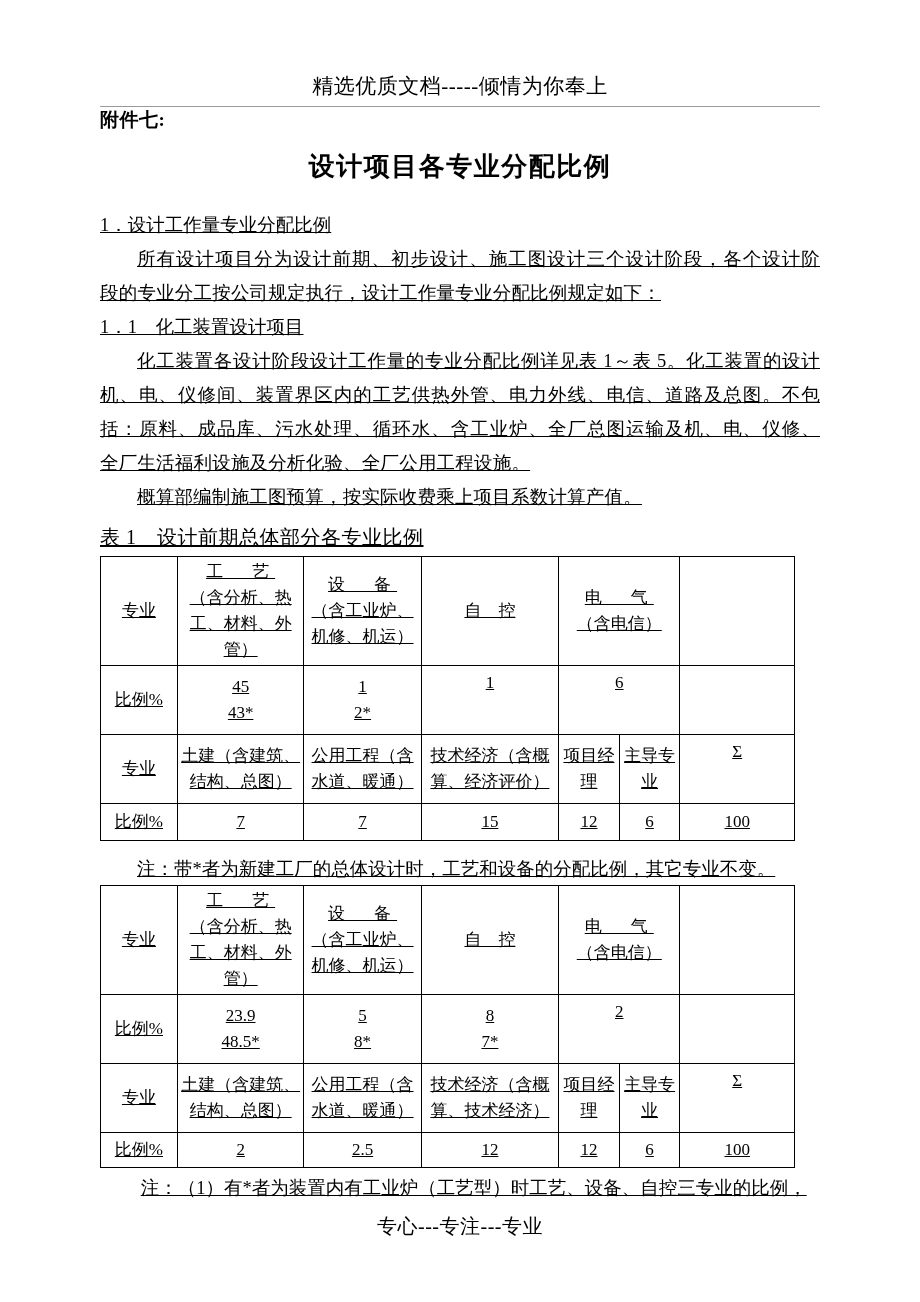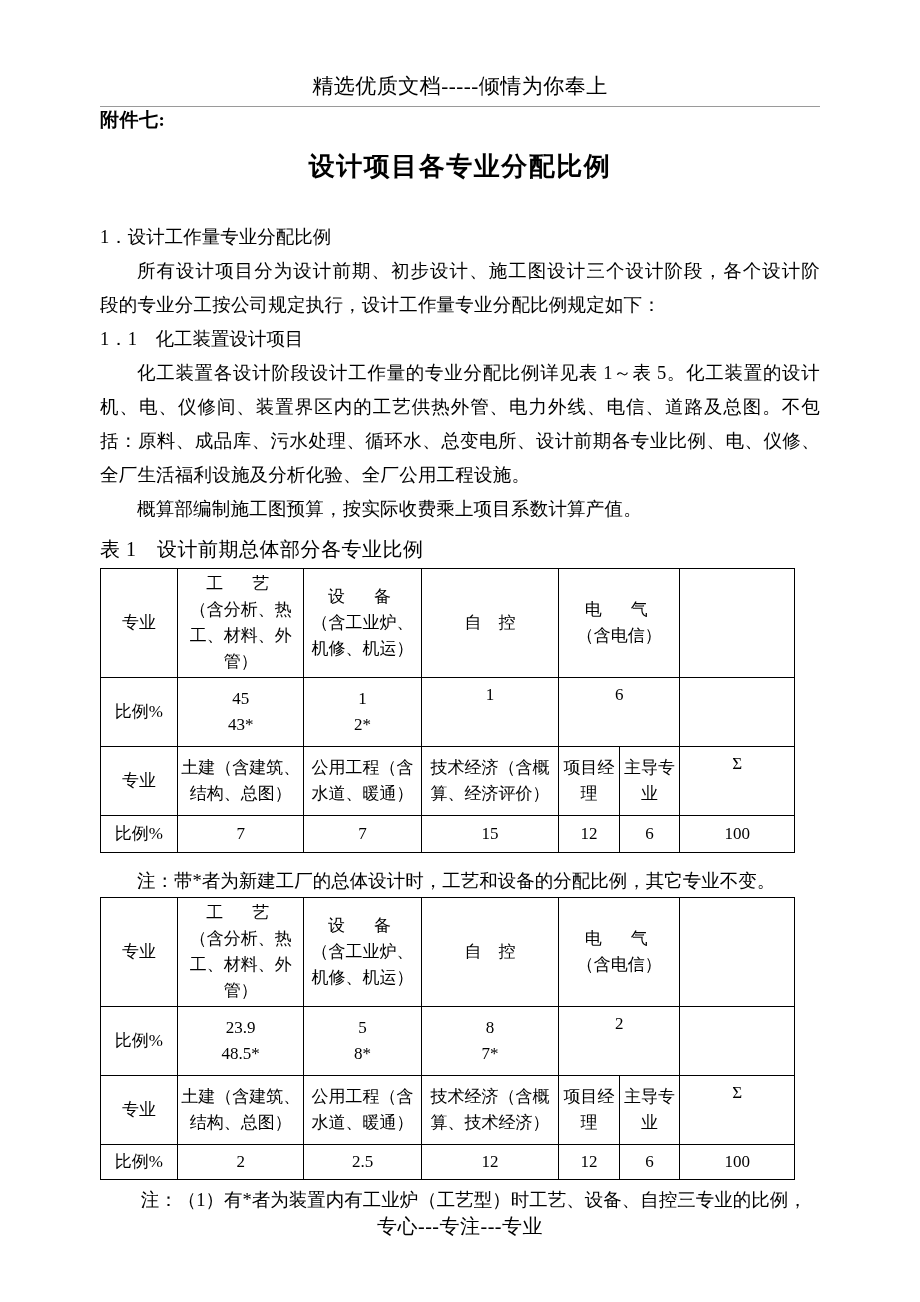--- a/index.html
+++ b/index.html
@@ -45,21 +45,22 @@
   .doc-title {
     margin-top: 16px;
     text-align: center;
     font-size: 26px;
     font-weight: bold;
     letter-spacing: 1.5px;
   }
 
   
   .body-block {
-    margin-top: 36px;
+    margin-top: 24px;
+    text-decoration: underline;
   }
   p.line {
     margin: 0;
     font-size: 18.5px;
     line-height: 34px;
     letter-spacing: 0.2px;
     white-space: pre-wrap;
   }
   p.indent2 { text-indent: 2em; }
   p.just { text-align: justify; text-align-last: justify; }
@@ -154,21 +155,21 @@
 
   <div class="body-block">
 
     <p class="section-head">1．设计工作量专业分配比例</p>
     <p class="line indent2 just">所有设计项目分为设计前期、初步设计、施工图设计三个设计阶段，各个设计阶</p>
     <p class="line">段的专业分工按公司规定执行，设计工作量专业分配比例规定如下：</p>
 
     <p class="section-head">1．1　化工装置设计项目</p>
     <p class="line indent2 just">化工装置各设计阶段设计工作量的专业分配比例详见表 1～表 5。化工装置的设计</p>
     <p class="line just">机、电、仪修间、装置界区内的工艺供热外管、电力外线、电信、道路及总图。不包</p>
-    <p class="line just">括：原料、成品库、污水处理、循环水、总变电所、设计前期各专业比例、电、仪修、</p>
+    <p class="line just">括：原料、成品库、污水处理、循环水、含工业炉、全厂总图运输及机、电、仪修、</p>
     <p class="line">全厂生活福利设施及分析化验、全厂公用工程设施。</p>
     <p class="line indent2">概算部编制施工图预算，按实际收费乘上项目系数计算产值。</p>
 
     <div class="table-caption">表 1　设计前期总体部分各专业比例</div>
 
     <table class="ratio-table">
       <colgroup>
         <col style="width:57px">
         <col style="width:94px">
         <col style="width:87px">

